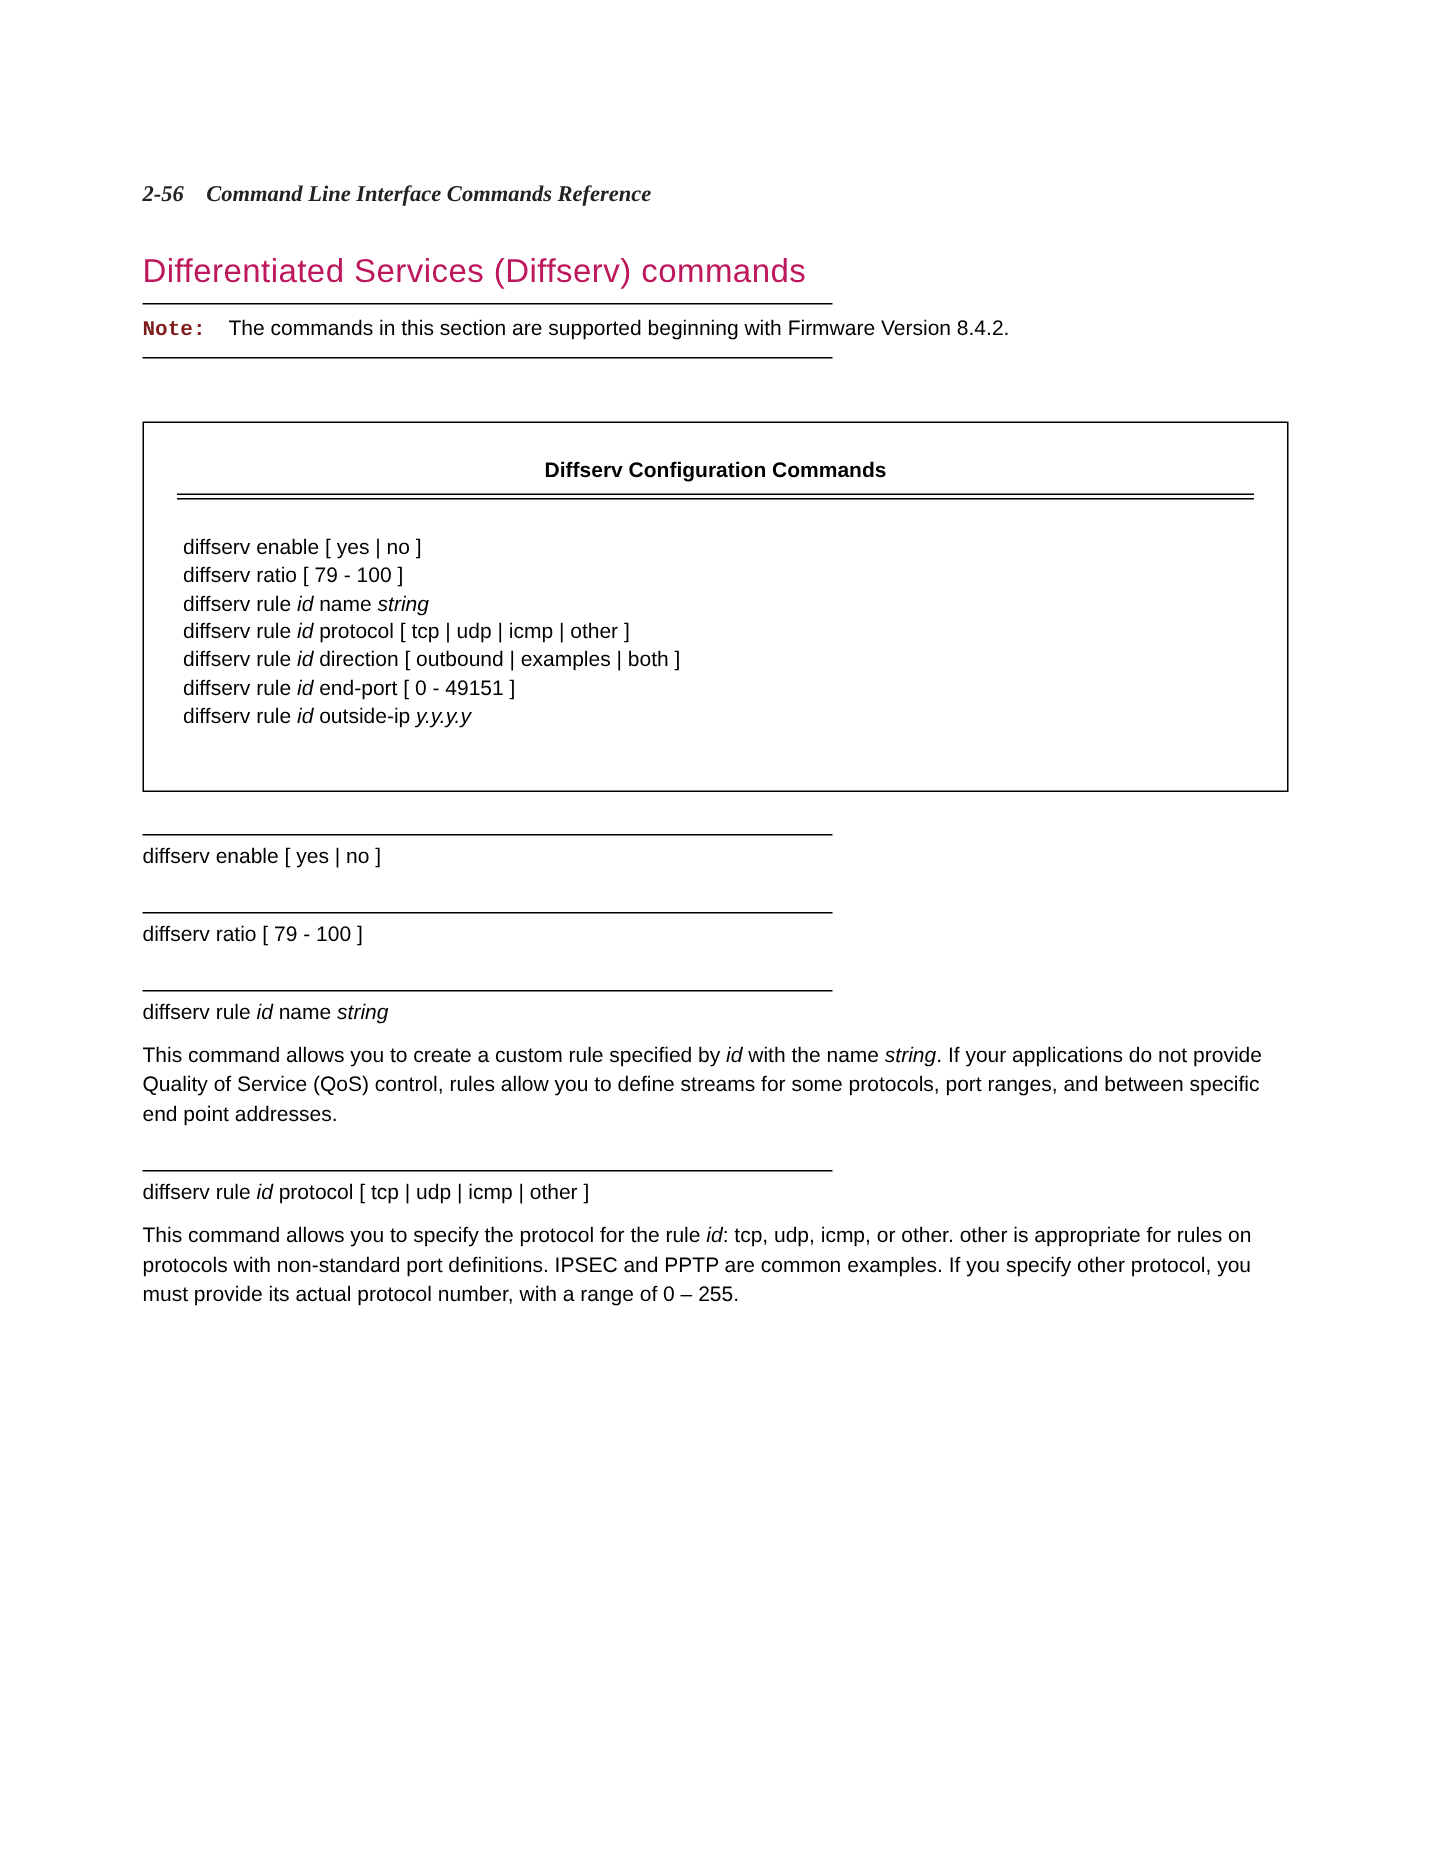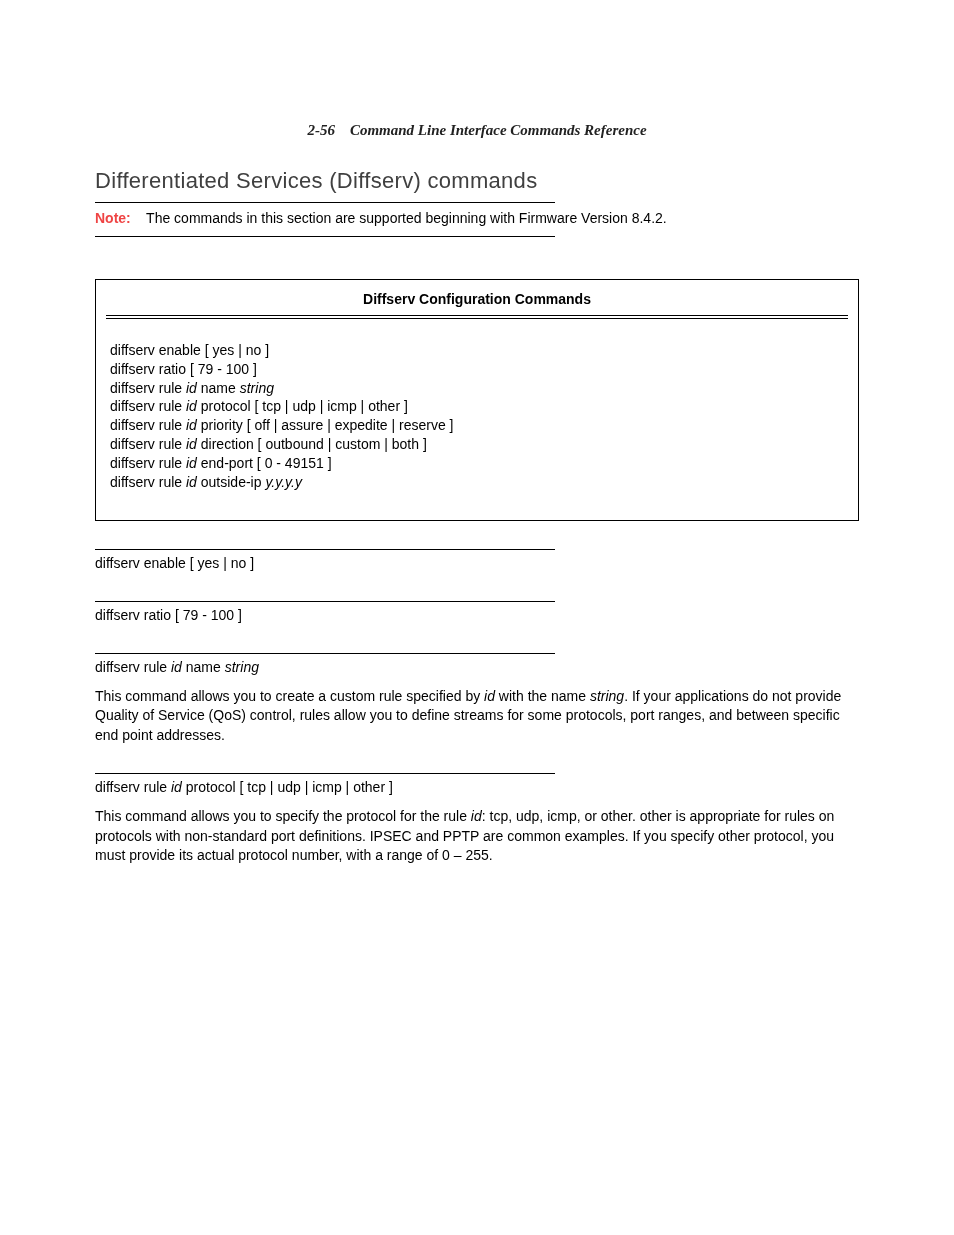--- a/index.html
+++ b/index.html
@@ -15,51 +15,51 @@
     font-size: 14px;
     line-height: 1.35;
   }
   .page-header {
     font-style: italic;
     font-weight: bold;
     font-size: 15px;
     margin-bottom: 26px;
     font-family: "Georgia", "Times New Roman", serif;
     color: #222;
-    text-align: center;
   }
   .section-title {
-    color: #404040;
+    color: #be185d;
     font-size: 22px;
     font-weight: normal;
     letter-spacing: 0.3px;
     margin: 0 0 6px 0;
     font-family: Arial, Helvetica, sans-serif;
   }
   .title-underline {
     border-top: 1px solid #000;
     width: 460px;
     margin: 0 0 6px 0;
   }
   .note-bar-line {
     border-top: 1px solid #000;
     width: 460px;
     margin-top: 8px;
   }
   .note-label {
-    color: #ef4444;
+    color: #7f1d1d;
     font-weight: bold;
+    font-family: Liberation Mono, monospace;
   }
   .note-line {
     margin: 0 0 0 0;
   }
   .table-box {
     border: 1px solid #000;
     margin-top: 42px;
-    padding: 0;
+    padding: 12px;
   }
   .table-title {
     text-align: center;
     font-weight: bold;
     font-size: 14px;
     padding: 10px 0 6px 0;
   }
   .table-rule-outer {
     padding: 0 10px;
   }
@@ -118,22 +118,21 @@
 <div class="table-box">
   <div class="table-title">Diffserv Configuration Commands</div>
   <div class="table-rule-outer">
       <div class="table-rule"></div>
     </div>
   <div class="table-body" id="table-body">
       <div class="cmd-line"><span class="b">diffserv enable</span><span> [ </span><span class="b">yes</span><span> | </span><span class="b">no</span><span> ]</span></div>
       <div class="cmd-line"><span class="b">diffserv ratio</span><span> [ </span><span class="b">79 - 100</span><span> ]</span></div>
       <div class="cmd-line"><span class="b">diffserv rule</span><span> </span><span class="i">id</span><span> </span><span class="b">name</span><span> </span><span class="i">string</span></div>
       <div class="cmd-line"><span class="b">diffserv rule</span><span> </span><span class="i">id</span><span> </span><span class="b">protocol</span><span> [ </span><span class="b">tcp</span><span> | </span><span class="b">udp</span><span> | </span><span class="b">icmp</span><span> | </span><span class="b">other</span><span> ]</span></div>
-      <div class="cmd-line"><span class="b">diffserv rule</span><span> </span><span class="i">id</span><span> </span><span class="b">priority</span><span> [ </span><span class="b">off</span><span> | </span><span class="b">assure</span><span> | </span><span class="b">expedite</span><span> | </span><span class="b">reserve</span><span> ]</span></div>
-      <div class="cmd-line"><span class="b">diffserv rule</span><span> </span><span class="i">id</span><span> </span><span class="b">direction</span><span> [ </span><span class="b">outbound</span><span> | </span><span class="b">custom</span><span> | </span><span class="b">both</span><span> ]</span></div>
+      <div class="cmd-line"><span class="b">diffserv rule</span><span> </span><span class="i">id</span><span> </span><span class="b">direction</span><span> [ </span><span class="b">outbound</span><span> | </span><span class="b">examples</span><span> | </span><span class="b">both</span><span> ]</span></div>
       <div class="cmd-line"><span class="b">diffserv rule</span><span> </span><span class="i">id</span><span> </span><span class="b">end-port</span><span> [ </span><span class="b">0 - 49151</span><span> ]</span></div>
       <div class="cmd-line"><span class="b">diffserv rule</span><span> </span><span class="i">id</span><span> </span><span class="b">outside-ip</span><span> </span><span class="i">y.y.y.y</span></div>
     </div>
 </div>
 
 <div id="cmd-sections">
     <div class="cmd-section">
       <div class="cmd-heading-rule"></div>
       <div class="cmd-heading"><span class="b">diffserv enable</span><span> [ </span><span class="b">yes</span><span> | </span><span class="b">no</span><span> ]</span></div>
     </div>

